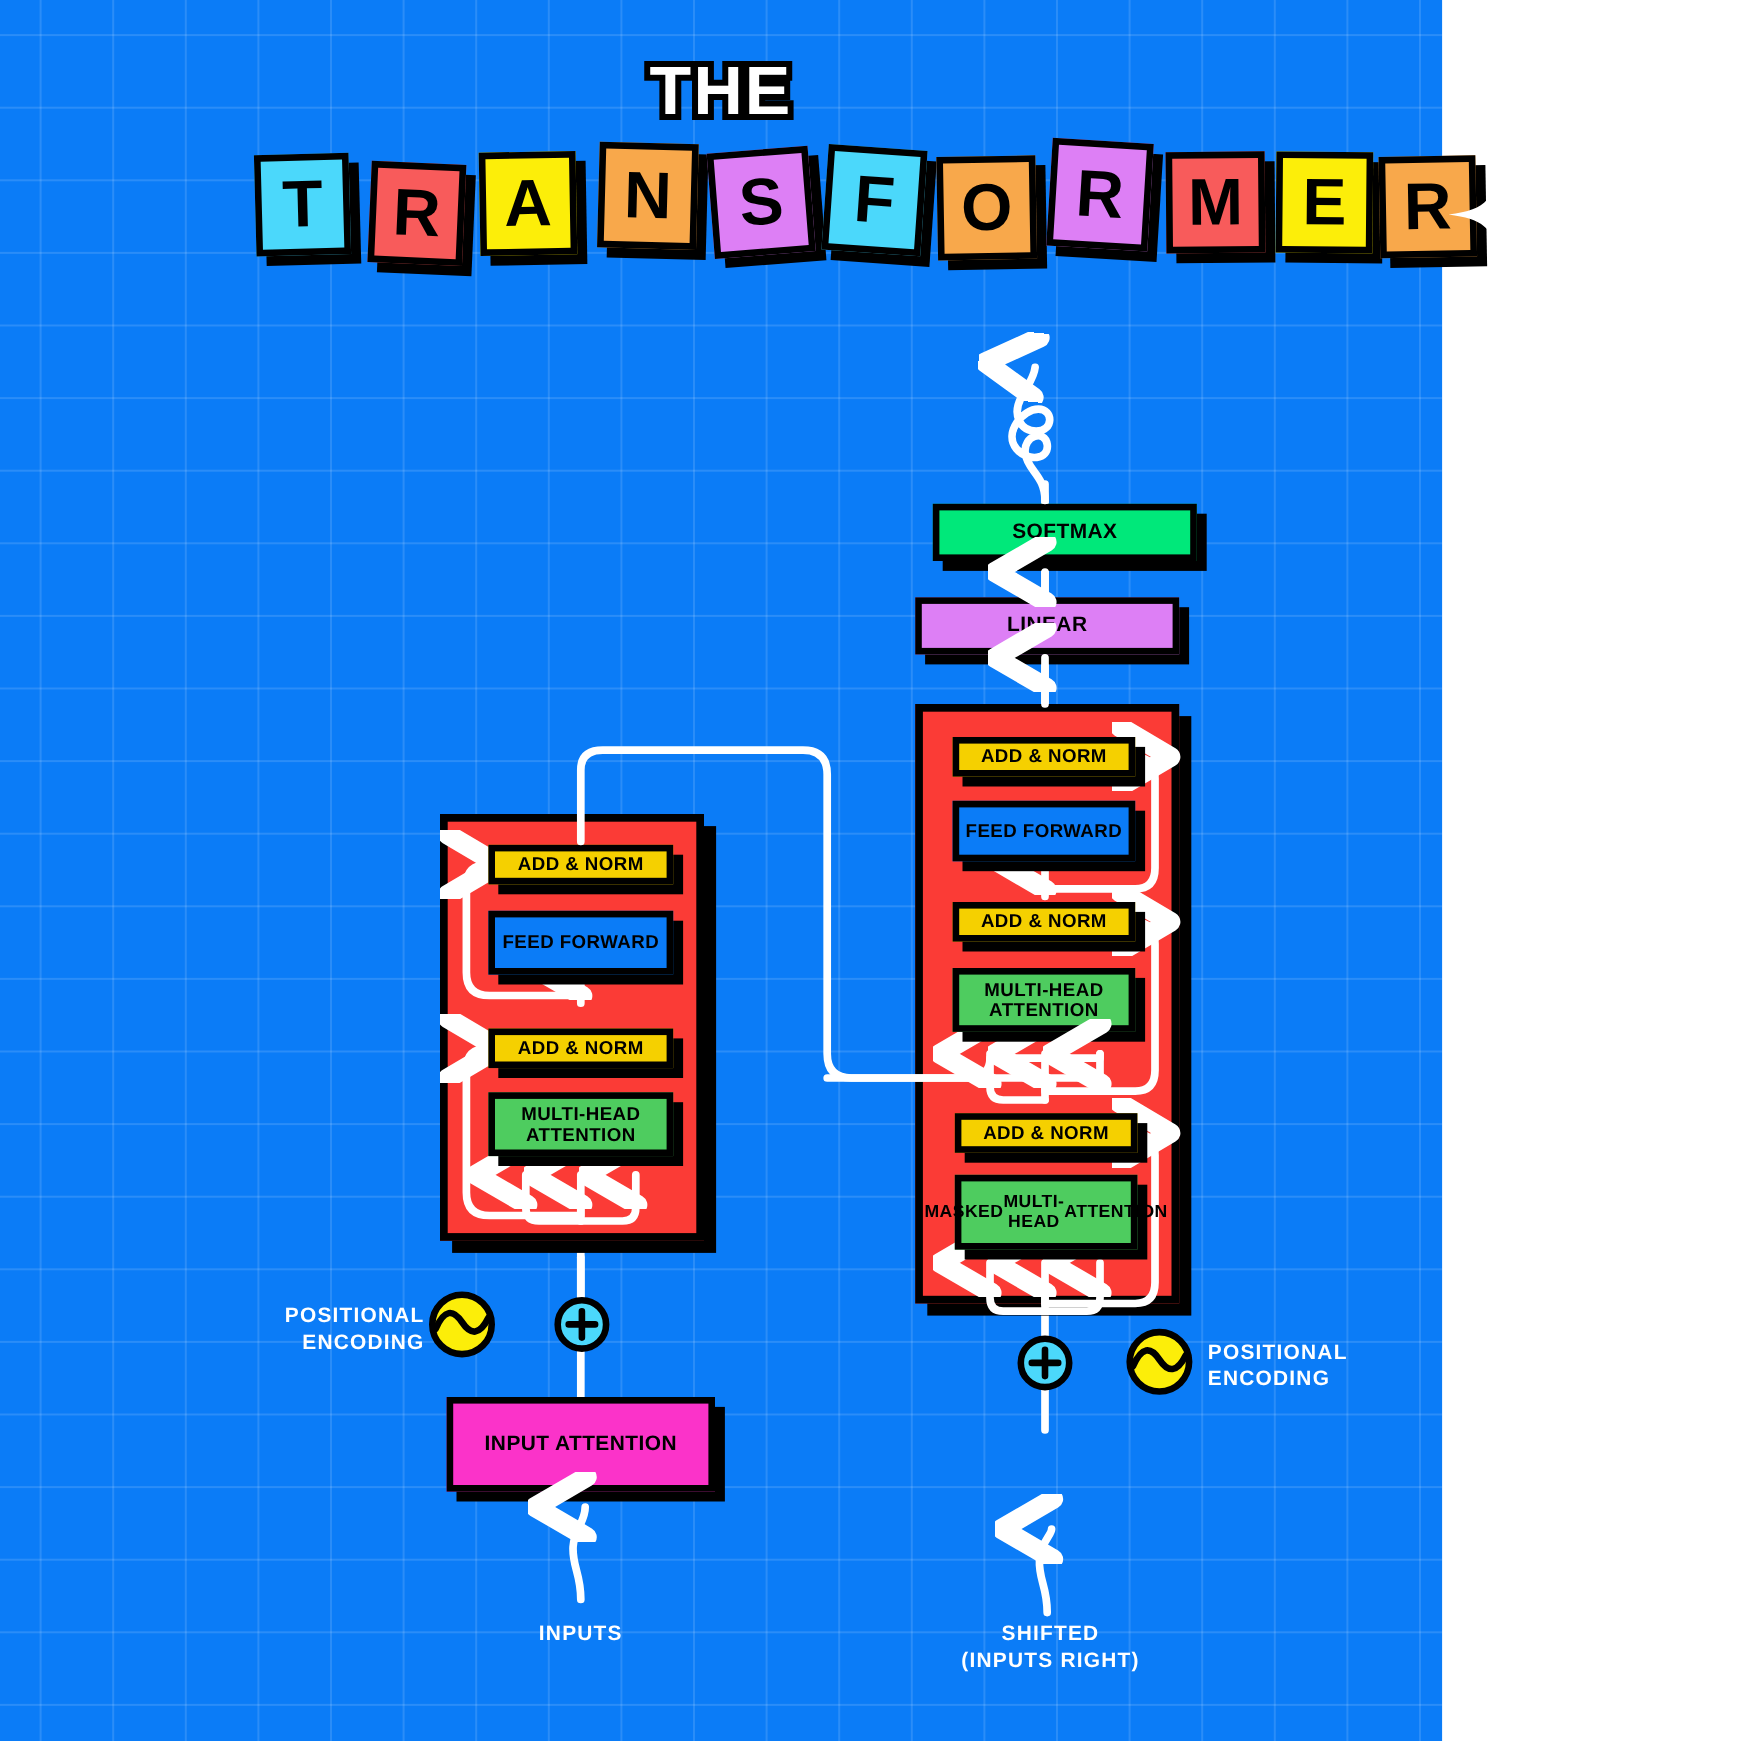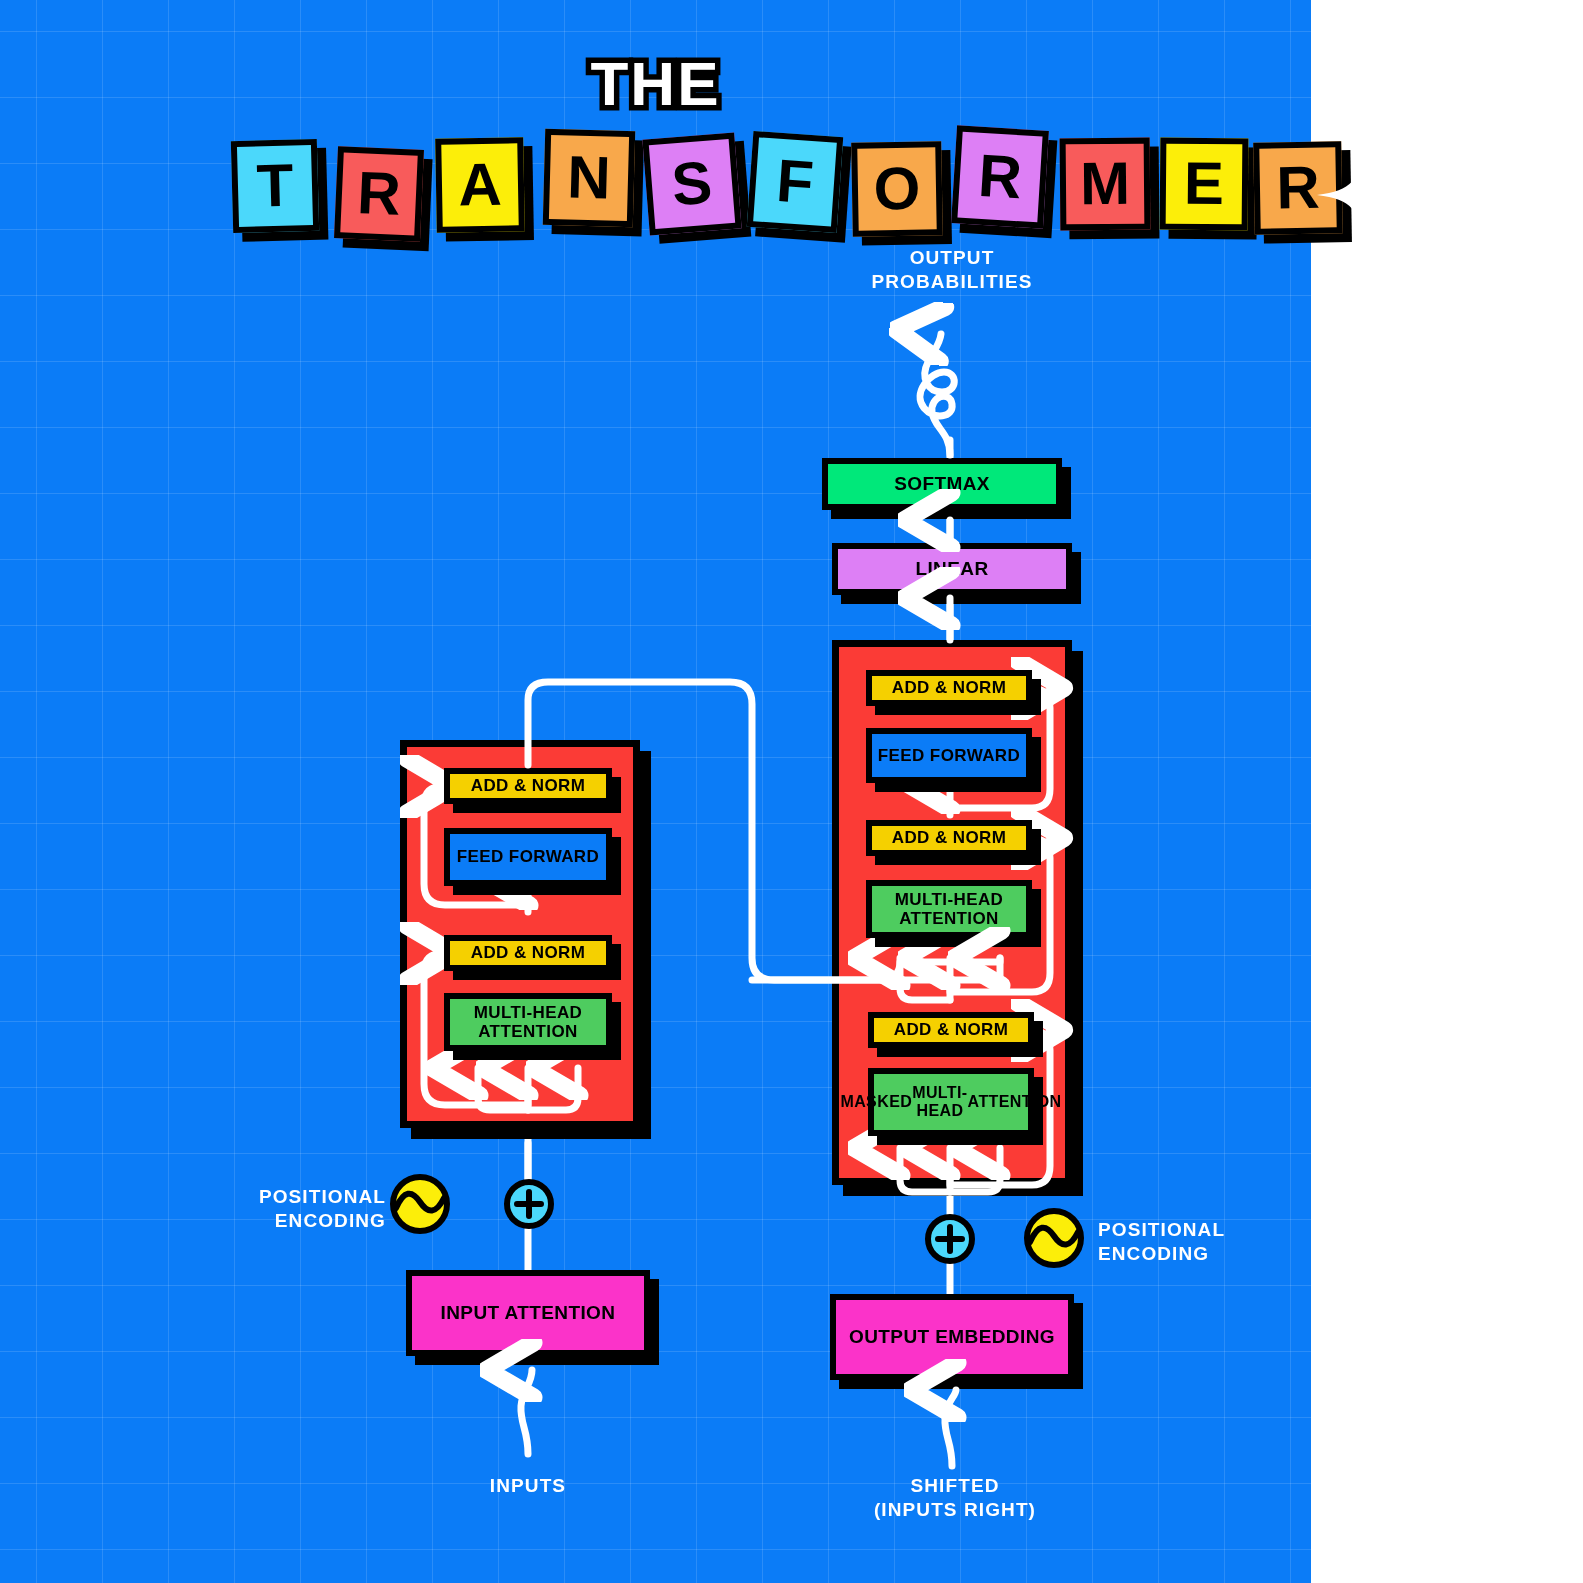--- a/index.html
+++ b/index.html
@@ -238,40 +238,33 @@
   <div class="nbox" style="left:868px; top:1012px; width:166px; height:36px; background:#F5D000; font-size:17px;">
     <span>ADD &amp; NORM</span>
   </div>
 
   <div class="nbox" style="left:868px; top:1068px; width:166px; height:68px; background:#4ECC5F; font-size:16px; flex-direction:row;">
     <span>MASKED</span>
     <span>MULTI-HEAD</span>
     <span>ATTENTION</span>
   </div>
 
-  <div class="nbox" style="left:822px; top:458px; width:240px; height:52px; background:#00E87A; font-size:19px;">
+  <div class="nbox" style="left:848px; top:458px; width:240px; height:52px; background:#00E87A; font-size:19px;">
     <span>SOFTMAX</span>
   </div>
 
   <div class="nbox" style="left:832px; top:543px; width:240px; height:52px; background:#DD7FF5; font-size:19px;">
     <span>LINEAR</span>
   </div>
 
-  <div class="wlabel" style="left:820px; top:246px; width:264px;">
-    <div>OUTPUT</div>
-    <div>PROBABILITIES</div>
-  </div>
 
   <div class="nbox" style="left:406px; top:1270px; width:244px; height:86px; background:#FB33C9; font-size:19px;">
     <span>INPUT ATTENTION</span>
   </div>
 
-  <div class="nbox" style="left:830px; top:1294px; width:244px; height:86px; background:#FB33C9; font-size:19px;">
-    <span>OUTPUT EMBEDDING</span>
-  </div>
 
   <svg class="node-circle" style="left:502px; top:1177px; width:54px; height:54px;" viewBox="0 0 54 54">
     <circle cx="27" cy="27" r="22" fill="#4BD8FB" stroke="#000" stroke-width="6"></circle>
     <path d="M27 15 L27 39 M15 27 L39 27" stroke="#000" stroke-width="6" stroke-linecap="round"></path>
   </svg>
 
   <svg class="node-circle" style="left:388px; top:1172px; width:64px; height:64px;" viewBox="0 0 64 64">
     <circle cx="32" cy="32" r="27" fill="#FCEE09" stroke="#000" stroke-width="6"></circle>
     <path d="M8 36 C16 18, 24 18, 32 30 C40 42, 48 42, 56 26" fill="none" stroke="#000" stroke-width="6" stroke-linecap="round"></path>
   </svg>

